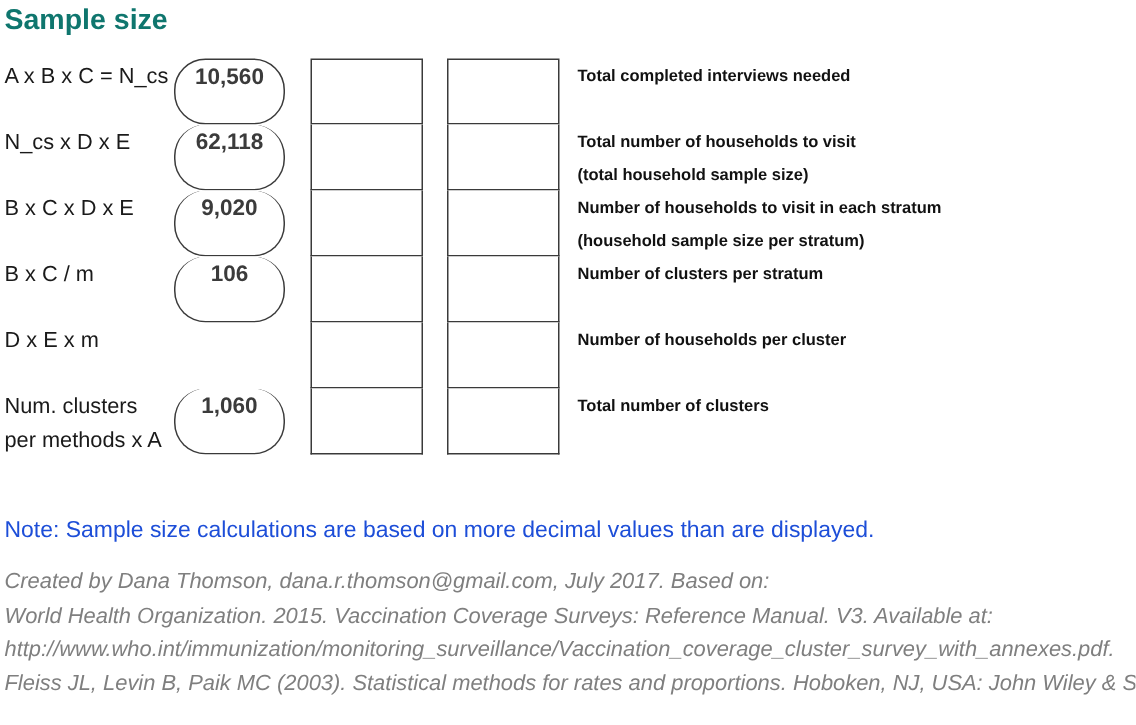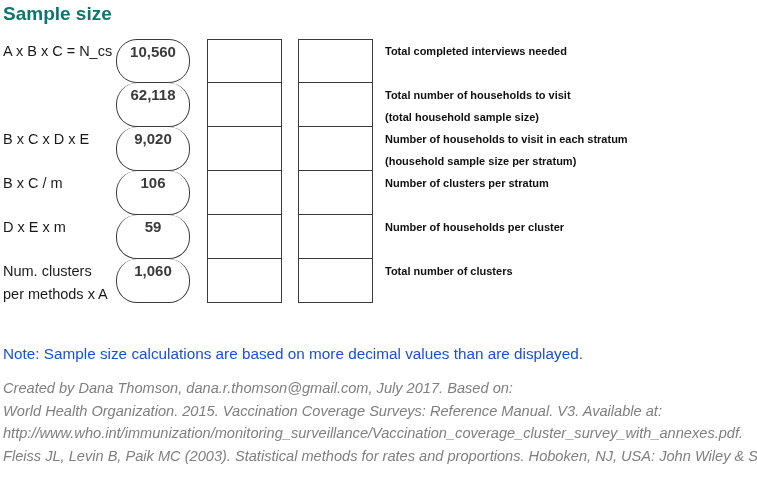--- a/index.html
+++ b/index.html
@@ -110,20 +110,24 @@
       </div>
     <div class="box b2"></div>
     <div class="box b3"></div>
     <div class="desc">
       <div>Total completed interviews needed</div>
       <div></div>
     </div>
   </div>
 
   <div class="row">
+    <div class="flabel">
+      <div>N_cs x D x E</div>
+      <div></div>
+    </div>
     <div class="box b1">
         <span class="value">62,118</span>
       </div>
     <div class="box b2"></div>
     <div class="box b3"></div>
     <div class="desc">
       <div>Total number of households to visit</div>
       <div>(total household sample size)</div>
     </div>
   </div>
@@ -158,23 +162,20 @@
       <div>Number of clusters per stratum</div>
       <div></div>
     </div>
   </div>
 
   <div class="row">
     <div class="flabel">
       <div>D x E x m</div>
       <div></div>
     </div>
-    <div class="box b1">
-        <span class="value">59</span>
-      </div>
     <div class="box b2"></div>
     <div class="box b3"></div>
     <div class="desc">
       <div>Number of households per cluster</div>
       <div></div>
     </div>
   </div>
 
   <div class="row">
     <div class="flabel">

